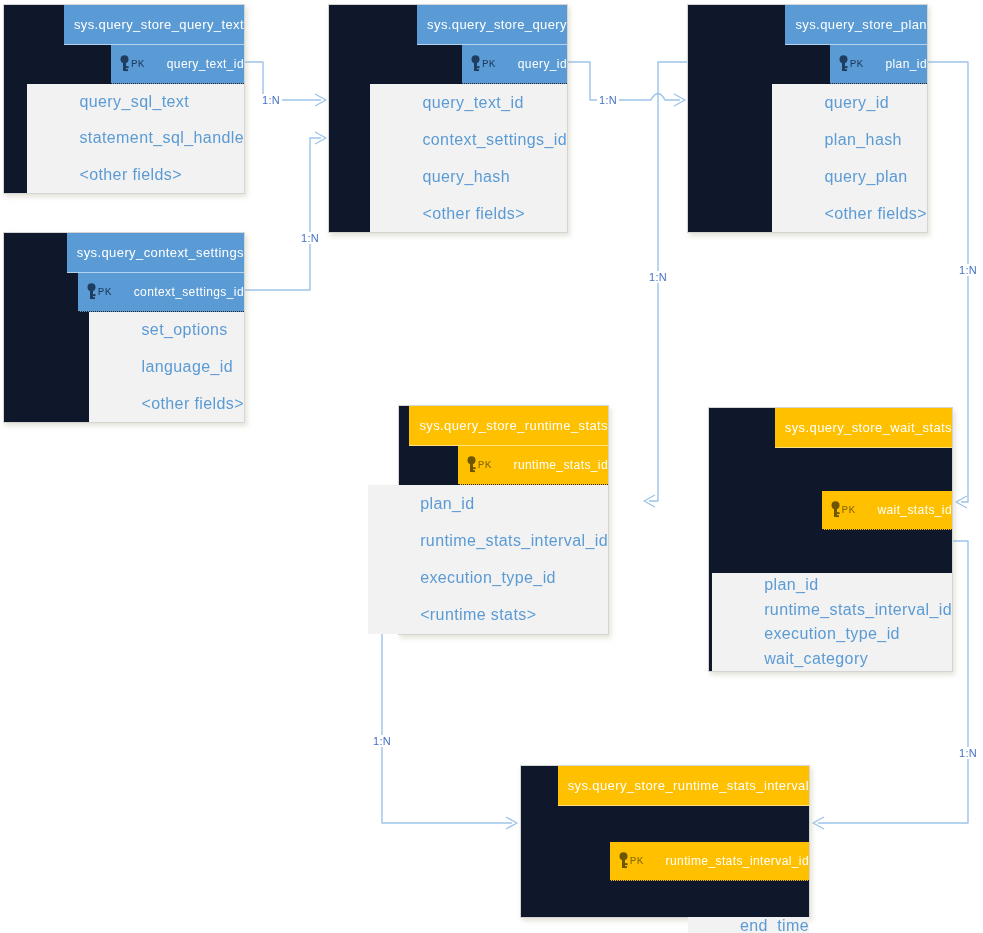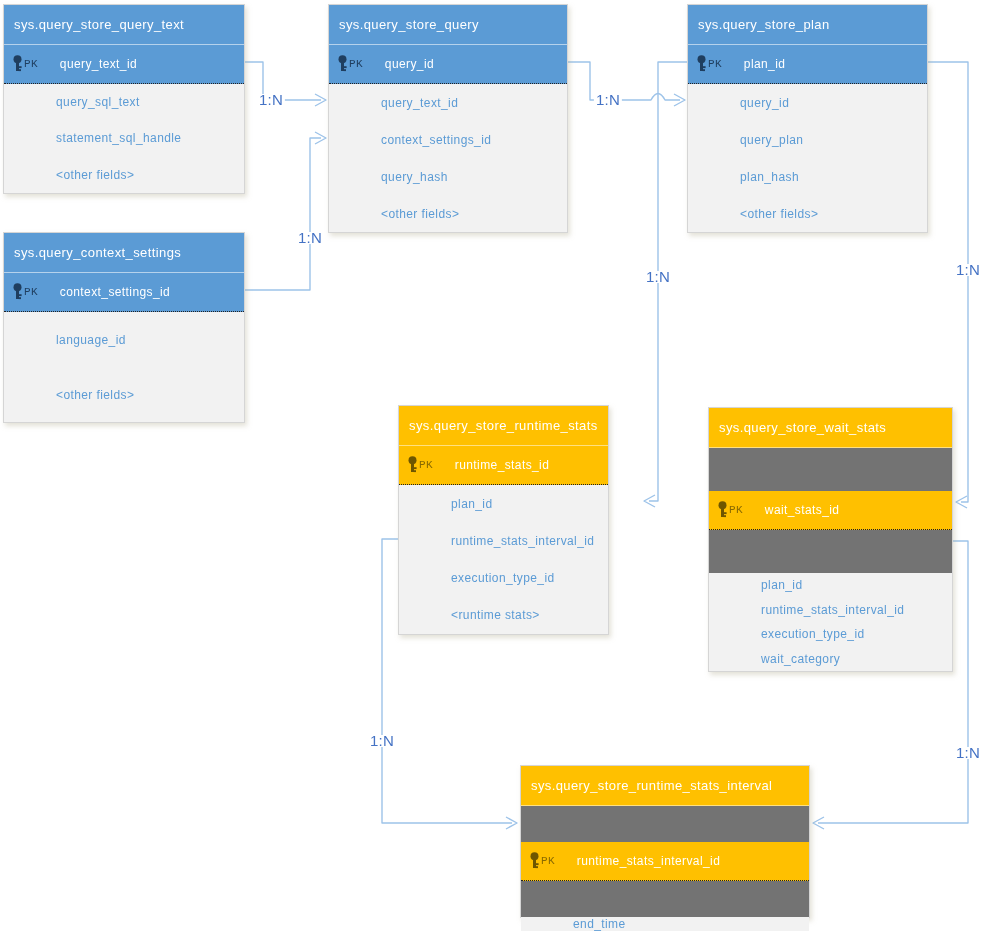--- a/index.html
+++ b/index.html
@@ -2,44 +2,44 @@
 <html><head>
 <meta charset="utf-8">
 <style>
   html,body{margin:0;padding:0;background:#ffffff;}
   body{font-family:"Liberation Sans","DejaVu Sans",sans-serif;}
   .canvas{position:relative;width:983px;height:933px;background:#ffffff;overflow:hidden;}
   .connector-layer{position:absolute;left:0;top:0;width:983px;height:933px;pointer-events:none;}
 
   .tbl{position:absolute;display:flex;flex-direction:column;
        border:1px solid #d5d5d5;box-shadow:2px 3px 5px rgba(175,170,140,0.35);
-       box-sizing:border-box;background:#737373;}
+       box-sizing:border-box;background:#0f172a;align-items:flex-end;}
   .hd{height:39px;flex:0 0 39px;display:flex;align-items:center;
       padding-left:10px;color:#ffffff;font-size:13px;letter-spacing:0.4px;}
   .pk{height:38px;flex:0 0 38px;display:flex;align-items:center;
       border-bottom:1px dotted #222222;position:relative;}
   .pk .key{display:inline-flex;margin-left:8px;}
   .pk .pklbl{font-size:11px;margin-left:1px;letter-spacing:0.3px;font-family:Liberation Mono, monospace;}
   .pk .pknm{color:#ffffff;font-size:12px;margin-left:22px;letter-spacing:0.4px;}
   .bd{flex:1;display:flex;flex-direction:column;background:#f2f2f2;}
   .fr{flex:1;display:flex;align-items:center;padding-left:52px;
-      color:#5b9bd5;font-size:12px;letter-spacing:0.4px;}
+      color:#5b9bd5;font-size:16px;letter-spacing:0.4px;}
 
   .tbl.blue .hd{background:#5b9bd5;border-bottom:1px solid rgba(255,255,255,0.55);}
   .tbl.blue .pk{background:#5b9bd5;}
   .tbl.blue .pklbl{color:#1f3e5f;}
   .tbl.blue .key{color:#1f3e5f;}
 
   .tbl.orange .hd{background:#ffc000;border-bottom:1px solid rgba(255,255,255,0.5);}
   .tbl.orange .pk{background:#ffc000;}
   .tbl.orange .pklbl{color:#8a6a00;}
   .tbl.orange .key{color:#6e5600;}
 
   .rel-label{position:absolute;transform:translate(-50%,-50%);
-      background:#ffffff;color:#4472c4;font-size:15px;line-height:12px;
+      background:#ffffff;color:#4472c4;font-size:11px;line-height:12px;
       padding:0 2px;letter-spacing:0.3px;}
 </style>
 </head>
 <body>
 
 <div class="canvas">
 
   <svg class="connector-layer" width="983" height="933" viewBox="0 0 983 933" fill="none" stroke="#9dc3e9" stroke-width="1.4" stroke-linejoin="round" stroke-linecap="butt">
     <g>
       <path d="M245,62 H263 V100 H321"></path>
@@ -123,41 +123,42 @@
             <rect x="4" y="6.5" width="3" height="9.5"></rect>
             <rect x="6.6" y="11.2" width="3" height="1.9"></rect>
             <rect x="6.6" y="14.2" width="2.4" height="1.9"></rect>
           </svg>
       </span>
       <span class="pklbl">PK</span>
       <span class="pknm">plan_id</span>
     </div>
     <div class="bd">
       <div class="fr">query_id</div>
+      <div class="fr">plan_hash</div>
       <div class="fr">query_plan</div>
-      <div class="fr">plan_hash</div>
       <div class="fr">&lt;other fields&gt;</div>
     </div>
   </div>
 
   <div class="tbl blue" style="left:3px;top:232px;width:242px;height:191px;">
     <div class="hd">sys.query_context_settings</div>
     <div class="pk">
       <span class="key">
         <svg width="11" height="18" viewBox="0 0 11 18" fill="currentColor" stroke="none">
             <circle cx="5.5" cy="4.2" r="4"></circle>
             <rect x="4" y="6.5" width="3" height="9.5"></rect>
             <rect x="6.6" y="11.2" width="3" height="1.9"></rect>
             <rect x="6.6" y="14.2" width="2.4" height="1.9"></rect>
           </svg>
       </span>
       <span class="pklbl">PK</span>
       <span class="pknm">context_settings_id</span>
     </div>
     <div class="bd">
+      <div class="fr">set_options</div>
       <div class="fr">language_id</div>
       <div class="fr">&lt;other fields&gt;</div>
     </div>
   </div>
 
   <div class="tbl orange" style="left:398px;top:405px;width:211px;height:230px;">
     <div class="hd">sys.query_store_runtime_stats</div>
     <div class="pk">
       <span class="key">
         <svg width="11" height="18" viewBox="0 0 11 18" fill="currentColor" stroke="none">

